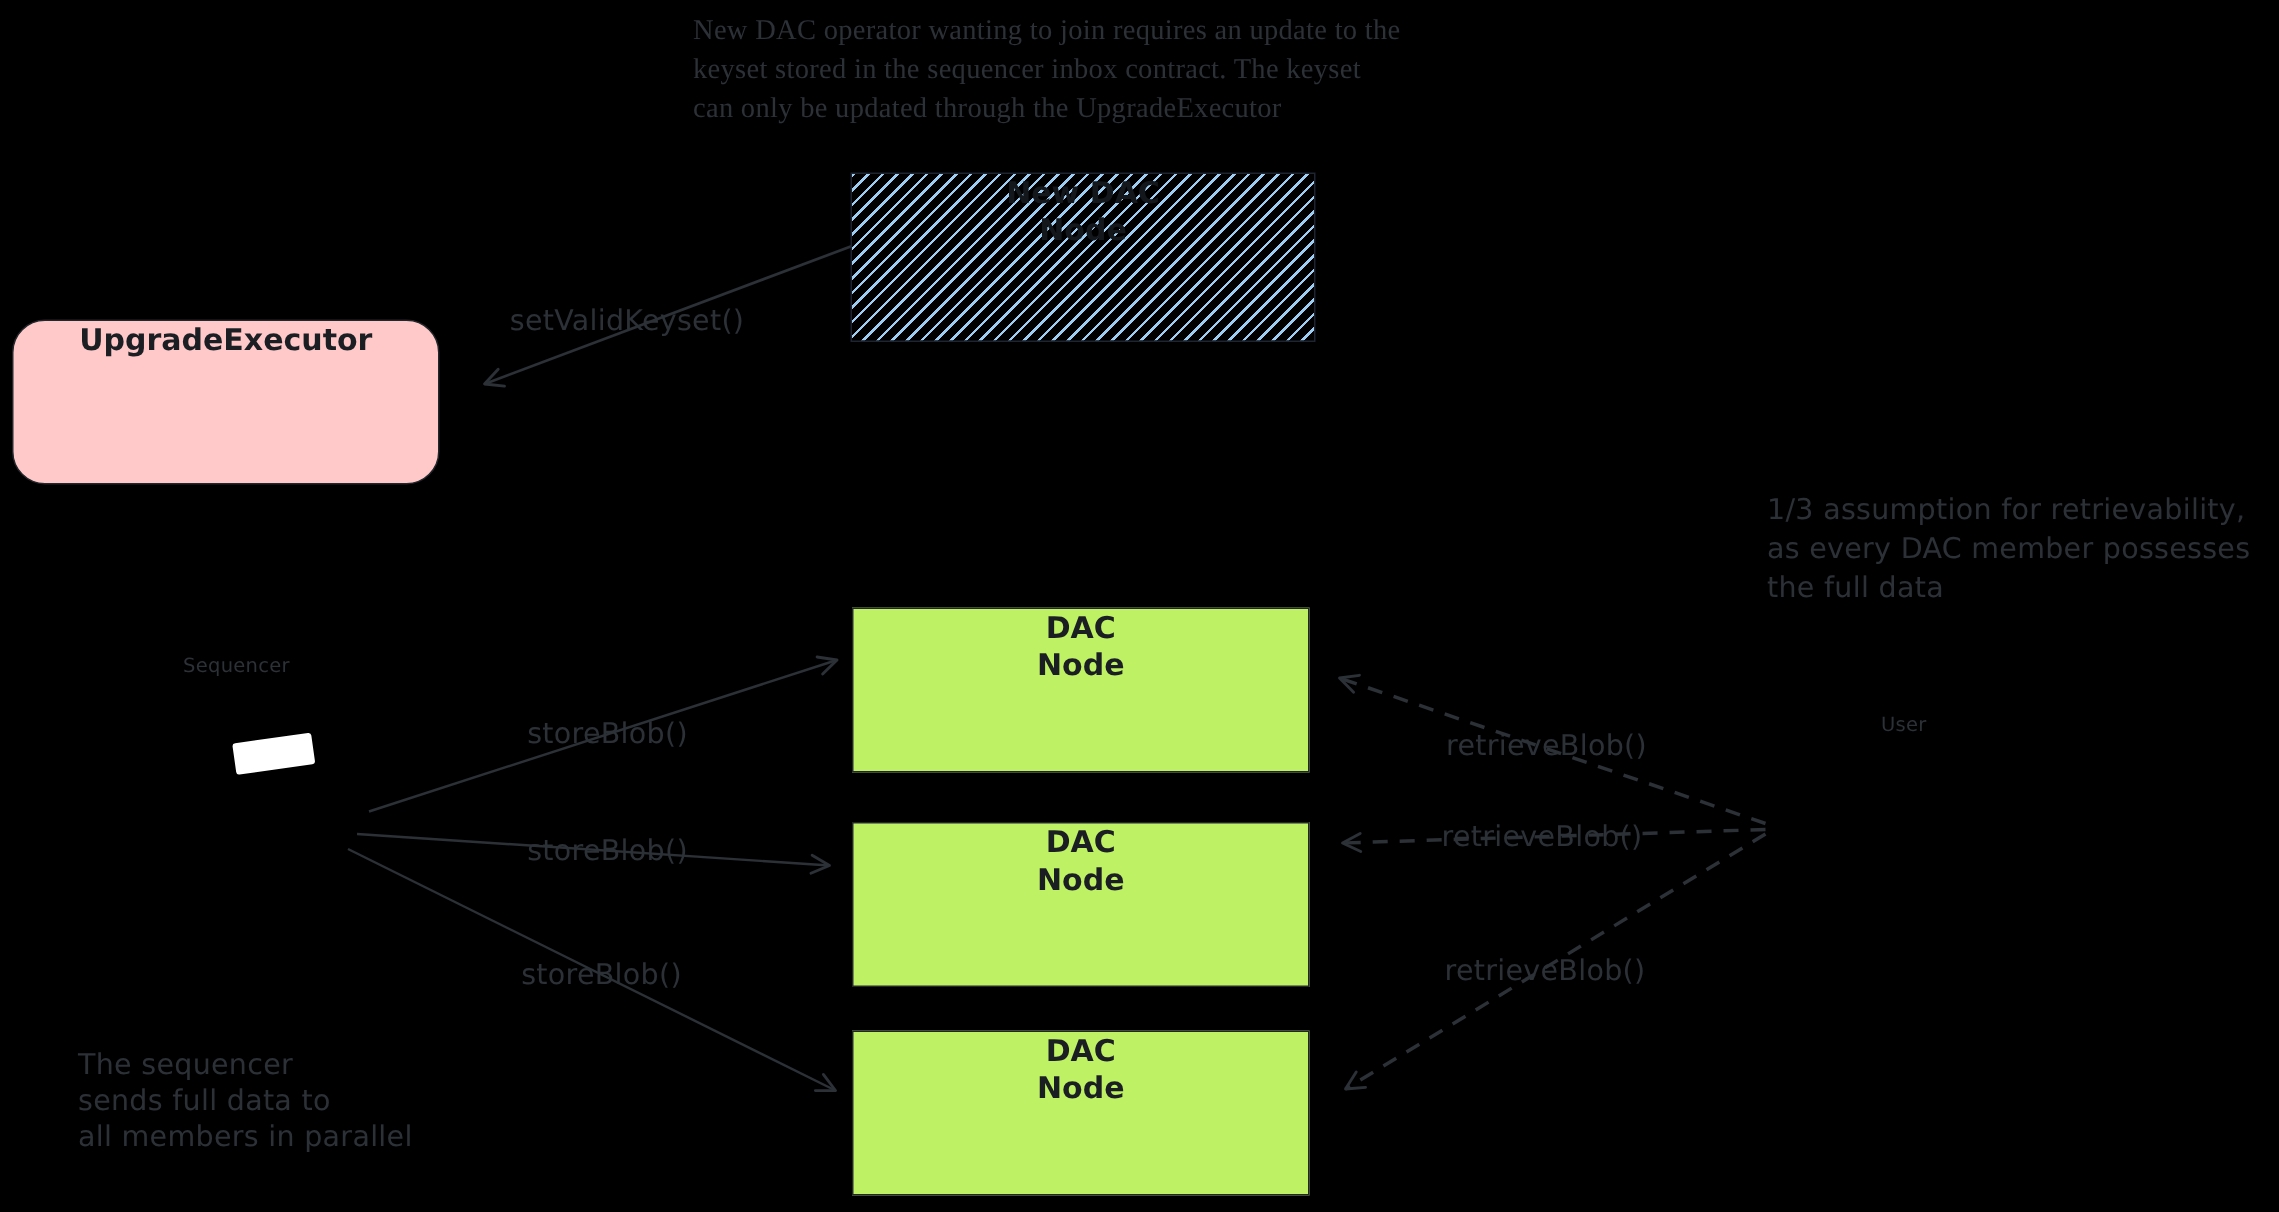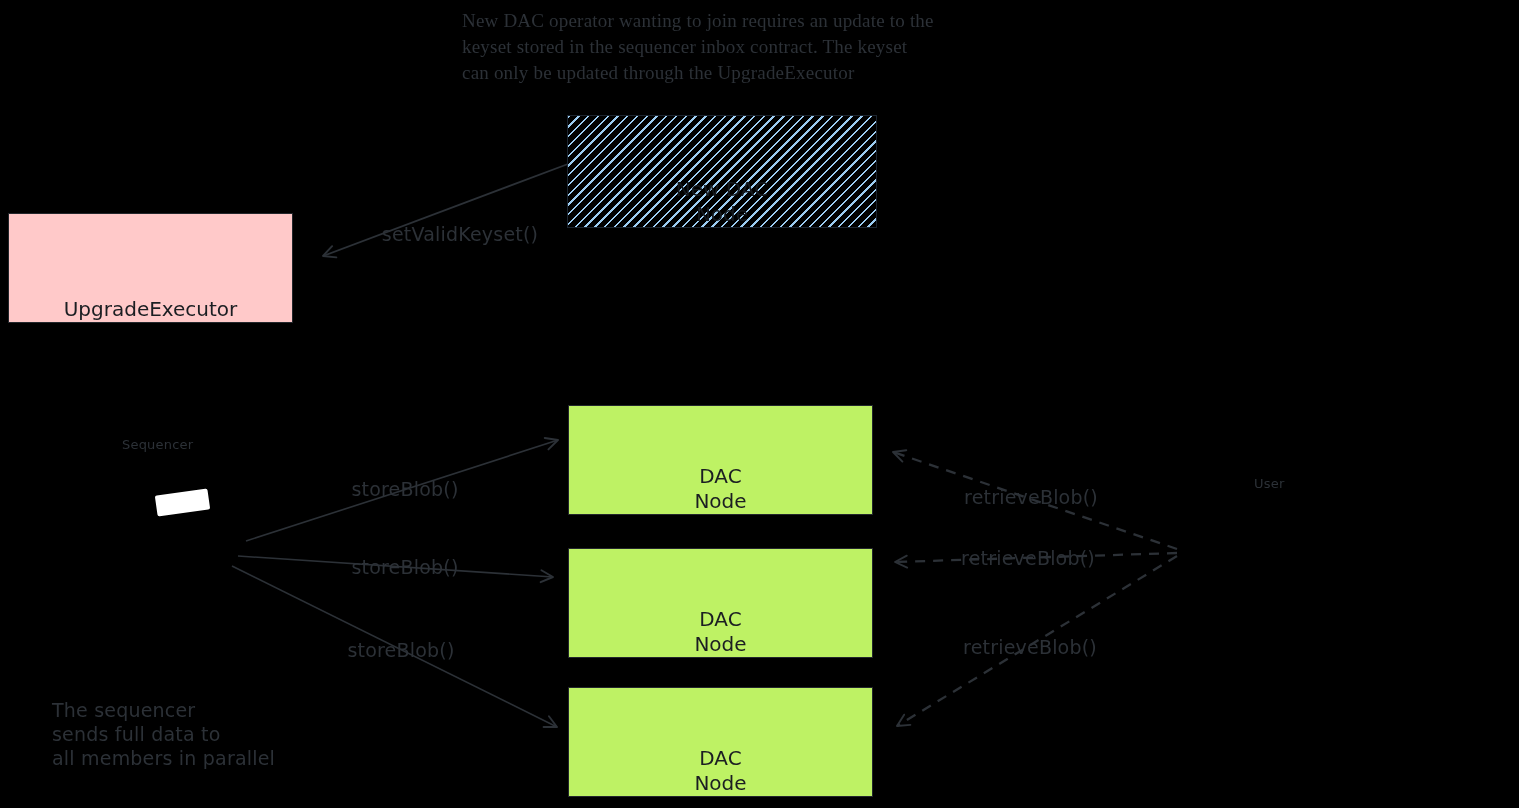--- a/index.html
+++ b/index.html
@@ -13,23 +13,23 @@
     letter-spacing:0.2px;
   }
   .edge-label{
     color:#2c3137;font-size:19px;white-space:nowrap;
     transform:translate(-50%,-50%);letter-spacing:0.2px;
   }
   .node-label{
     color:#2c3137;font-size:13px;white-space:nowrap;letter-spacing:0.2px;
   }
   .box{
-    position:absolute;display:flex;align-items:flex-end;justify-content:center;
+    position:absolute;display:flex;align-items:flex-start;justify-content:center;
     text-align:center;box-sizing:border-box;border:1.6px solid #23272c;
-    color:#1b1e22;font-size:20px;line-height:25px;white-space:pre-line;
+    color:#1b1e22;font-size:20px;line-height:25px;white-space:pre-line;font-weight:bold;
   }
   .box-pink{background:#ffc9c9;}
   .box-blue{background:#bef264;}
   .box-hatch{
     background:repeating-linear-gradient(135deg,
       rgba(165,216,255,0.95) 0px, rgba(165,216,255,0.95) 1.7px,
       transparent 1.7px, transparent 6.9px);
     border-color:#1c2530;color:#14181d;
   }
   .screen{
@@ -54,51 +54,54 @@
     <line x1="238" y1="556" x2="553" y2="577" stroke="#2c3137" stroke-width="1.6" marker-end="url(#arrow)"></line>
     <line x1="232" y1="566" x2="557" y2="727" stroke="#2c3137" stroke-width="1.6" marker-end="url(#arrow)"></line>
     <line x1="1177" y1="549" x2="893" y2="452" stroke="#2c3137" stroke-width="2.3" stroke-dasharray="10 8" marker-end="url(#arrow)"></line>
     <line x1="1177" y1="553" x2="895" y2="562" stroke="#2c3137" stroke-width="2.3" stroke-dasharray="10 8" marker-end="url(#arrow)"></line>
     <line x1="1177" y1="556" x2="897" y2="726" stroke="#2c3137" stroke-width="2.3" stroke-dasharray="10 8" marker-end="url(#arrow)"></line>
   </svg>
 
   <div class="abs note" style="left:462px;top:8px;font-family:Liberation Serif, serif;">New DAC operator wanting to join requires an update to the
 keyset stored in the sequencer inbox contract. The keyset
 can only be updated through the UpgradeExecutor</div>
+  <div class="abs note" style="left:1178px;top:327px;">1/3 assumption for retrievability,
+as every DAC member possesses
+the full data</div>
   <div class="abs note" style="left:52px;top:698px;line-height:24px;">The sequencer
 sends full data to
 all members in parallel</div>
 
   <div class="box box-hatch" style="left:567px;top:115px;width:310px;height:113px;">
     <span>New DAC
 Node</span>
   </div>
 
-  <div class="box box-pink" style="left:8px;top:213px;width:285px;height:110px;">
+  <div class="box box-pink" style="left:8px;top:213px;width:285px;height:110px;border-radius:22px;">
     <span>UpgradeExecutor</span>
   </div>
 
   <div class="box box-blue" style="left:568px;top:405px;width:305px;height:110px;">
     <span>DAC
 Node</span>
   </div>
   <div class="box box-blue" style="left:568px;top:548px;width:305px;height:110px;">
     <span>DAC
 Node</span>
   </div>
   <div class="box box-blue" style="left:568px;top:687px;width:305px;height:110px;">
     <span>DAC
 Node</span>
   </div>
 
   <div class="abs node-label" style="left:122px;top:437px;">Sequencer</div>
   <div class="screen"></div>
   <div class="abs node-label" style="left:1254px;top:448px;margin-top:28px;">User</div>
 
-  <div class="abs edge-label" style="left:460px;top:214px;margin-top:20px;">setValidKeyset()</div>
+  <div class="abs edge-label" style="left:418px;top:214px;">setValidKeyset()</div>
   <div class="abs edge-label" style="left:405px;top:489px;">storeBlob()</div>
   <div class="abs edge-label" style="left:405px;top:567px;">storeBlob()</div>
   <div class="abs edge-label" style="left:401px;top:650px;">storeBlob()</div>
   <div class="abs edge-label" style="left:1031px;top:497px;">retrieveBlob()</div>
   <div class="abs edge-label" style="left:1028px;top:558px;">retrieveBlob()</div>
   <div class="abs edge-label" style="left:1030px;top:647px;">retrieveBlob()</div>
 
 </div>
 
 </body></html>

